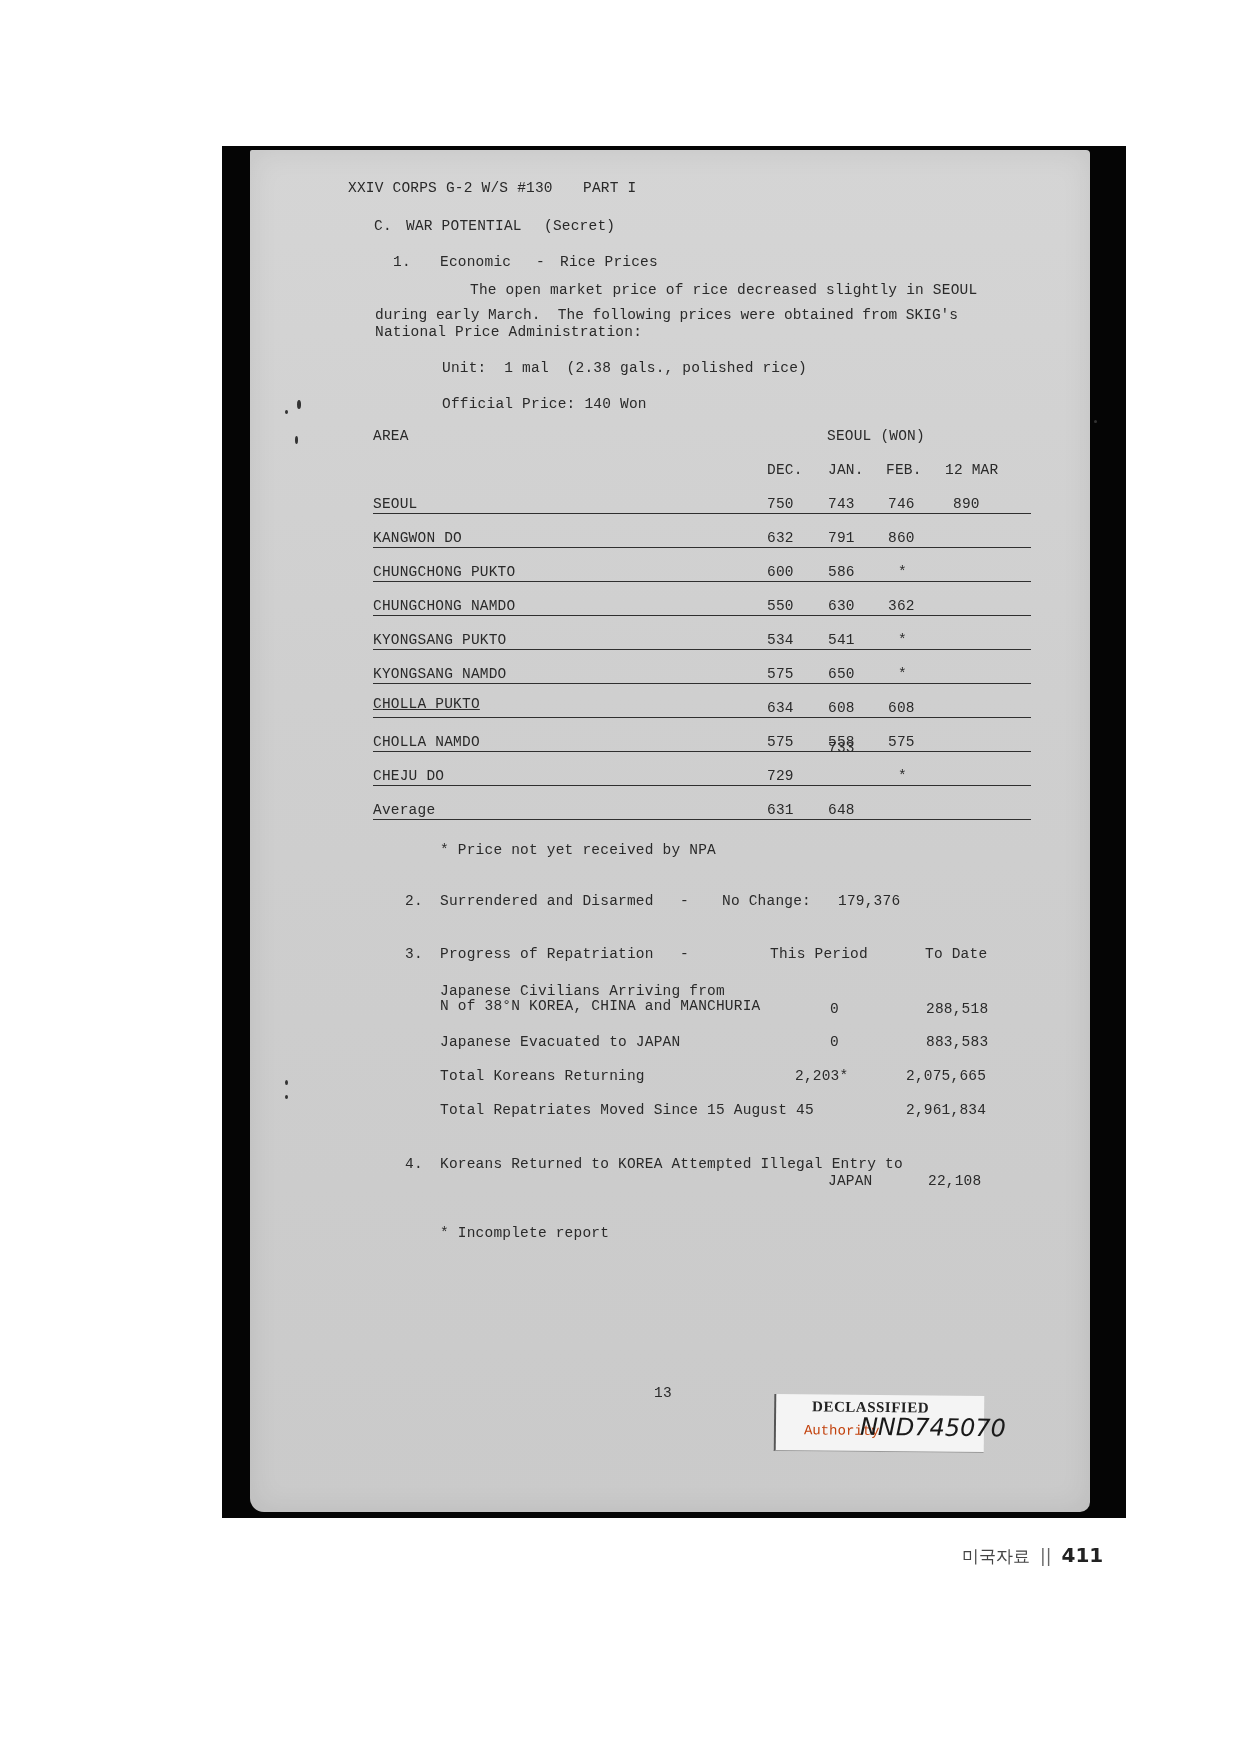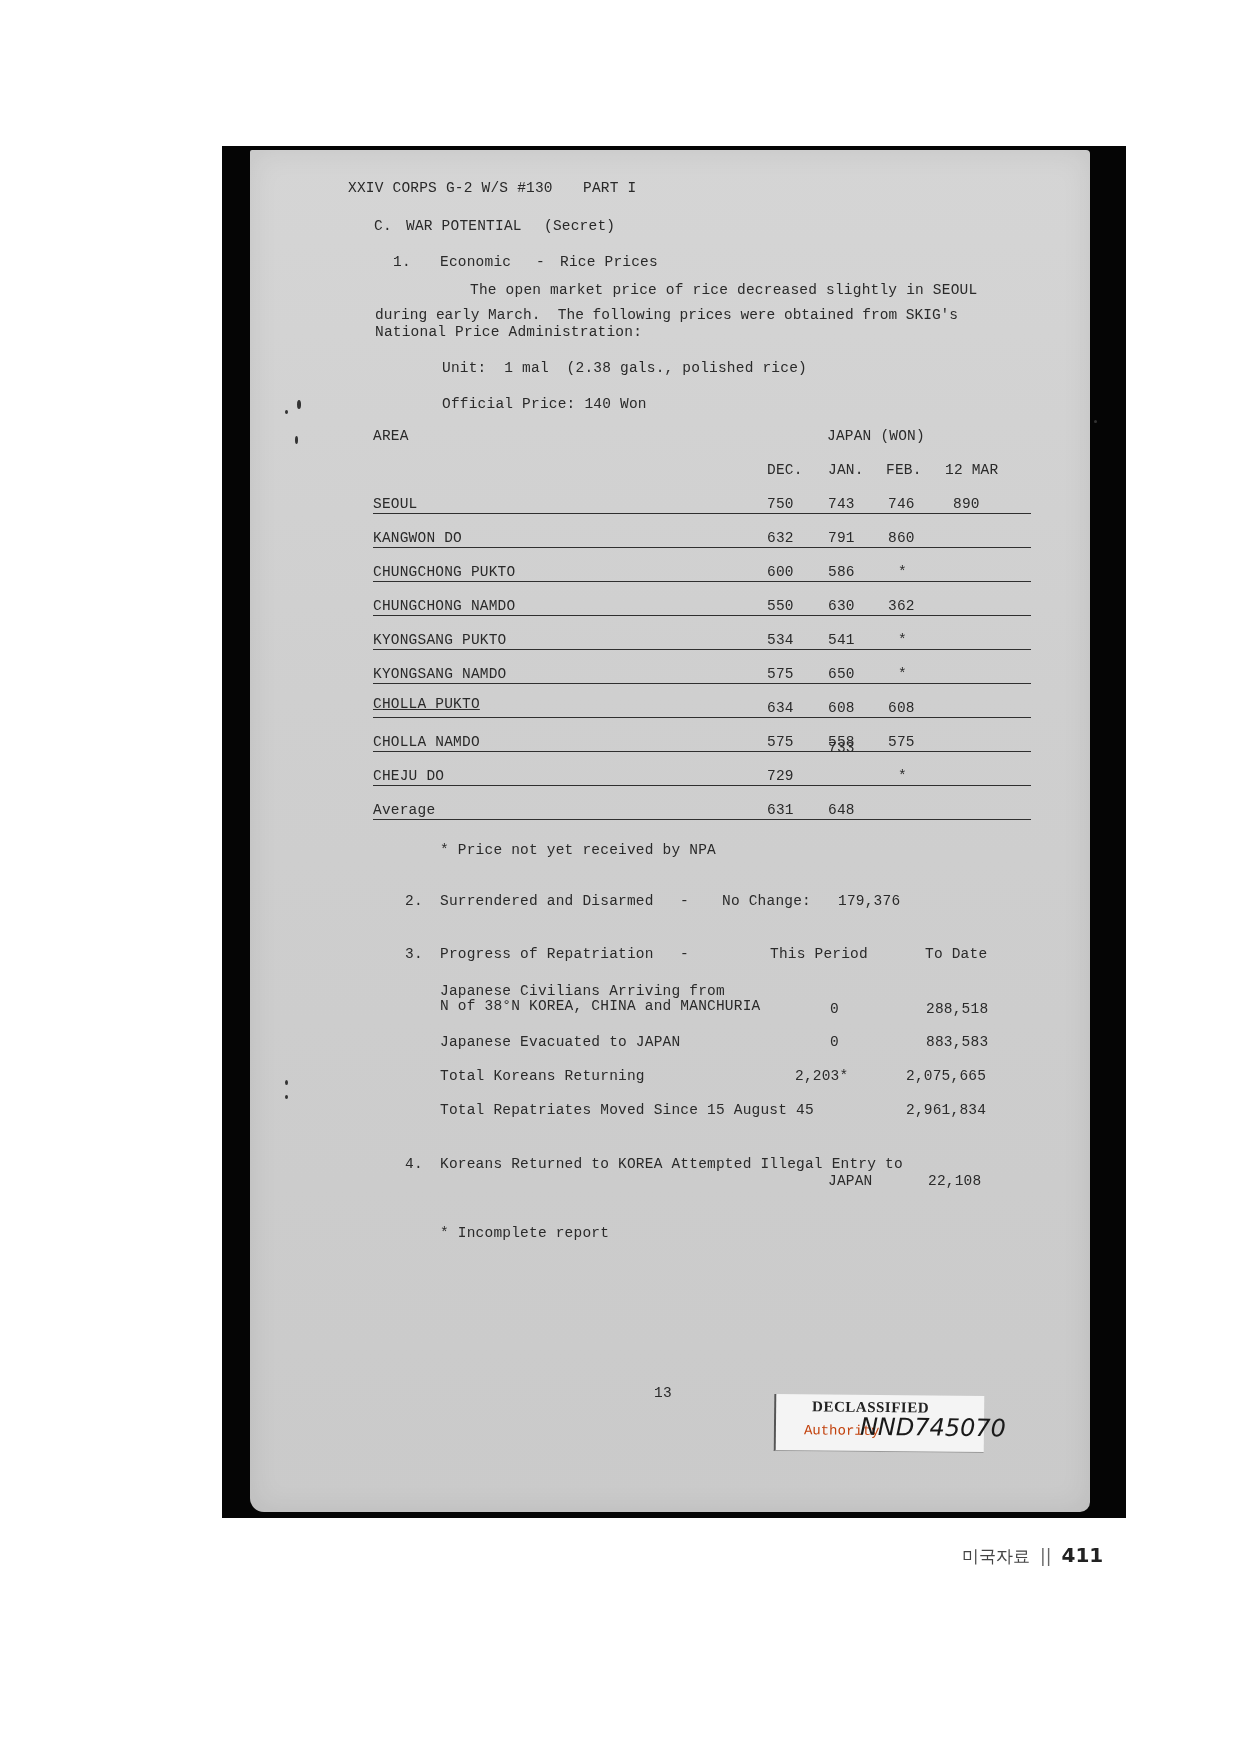--- a/index.html
+++ b/index.html
@@ -70,21 +70,21 @@
 <div class="t u" style="left:560px;top:254px;">Rice Prices</div>
 
 <div class="t" style="left:442px;top:282px;margin-left:28px;">The open market price of rice decreased slightly in SEOUL</div>
 <div class="t" style="left:375px;top:307px;letter-spacing:0px;">during early March.  The following prices were obtained from SKIG's</div>
 <div class="t" style="left:375px;top:324px;">National Price Administration:</div>
 
 <div class="t" style="left:442px;top:360px;">Unit:  1 mal  (2.38 gals., polished rice)</div>
 <div class="t" style="left:442px;top:396px;">Official Price: 140 Won</div>
 
 <div class="t u" style="left:373px;top:428px;">AREA</div>
-<div class="t u" style="left:827px;top:428px;">JAPAN (WON)</div>
+<div class="t u" style="left:827px;top:428px;">SEOUL (WON)</div>
 <div class="t u" style="left:767px;top:462px;">DEC.</div>
 <div class="t u" style="left:828px;top:462px;">JAN.</div>
 <div class="t u" style="left:886px;top:462px;">FEB.</div>
 <div class="t u" style="left:945px;top:462px;">12 MAR</div>
 
 <div>
 
   <div>
     <div class="t" style="left:373px;top:496px;">SEOUL</div>
     <div class="t" style="left:767px;top:496px;">750</div>

